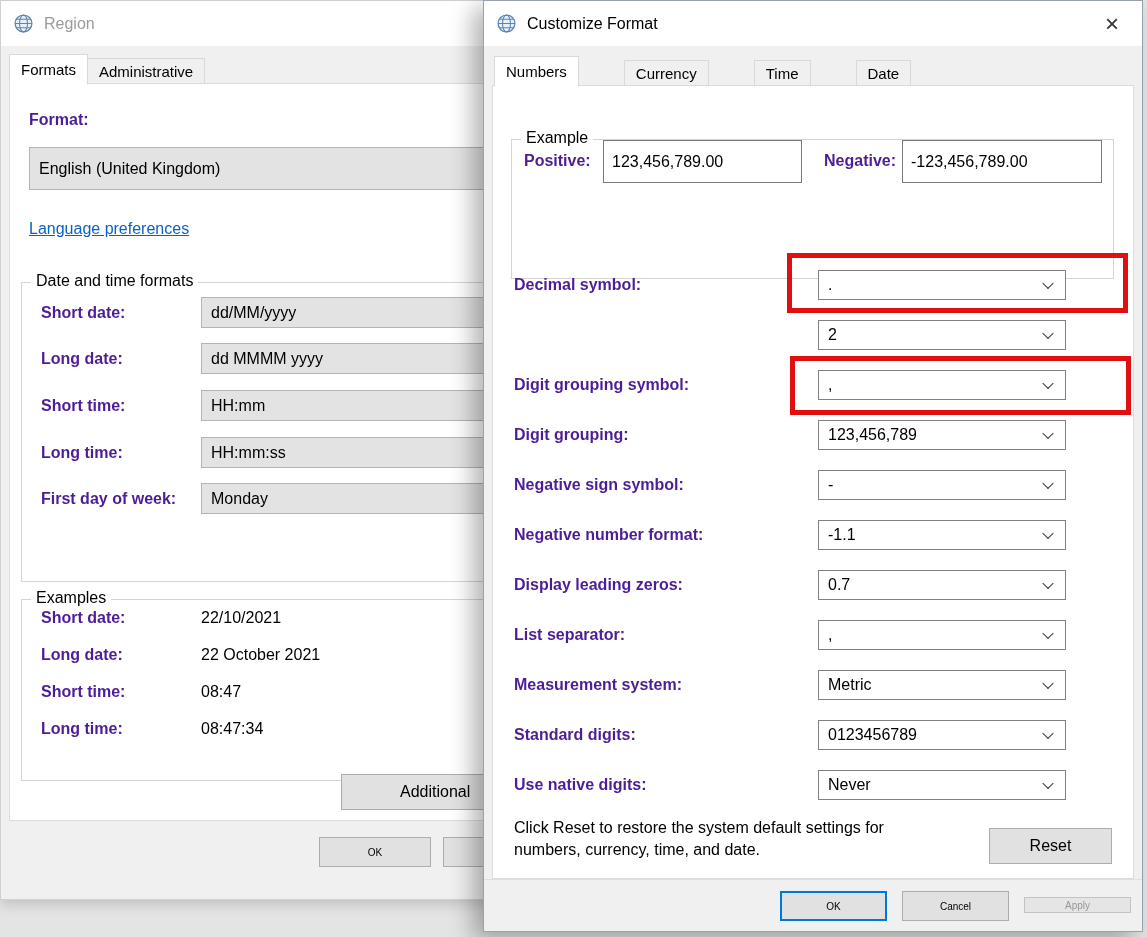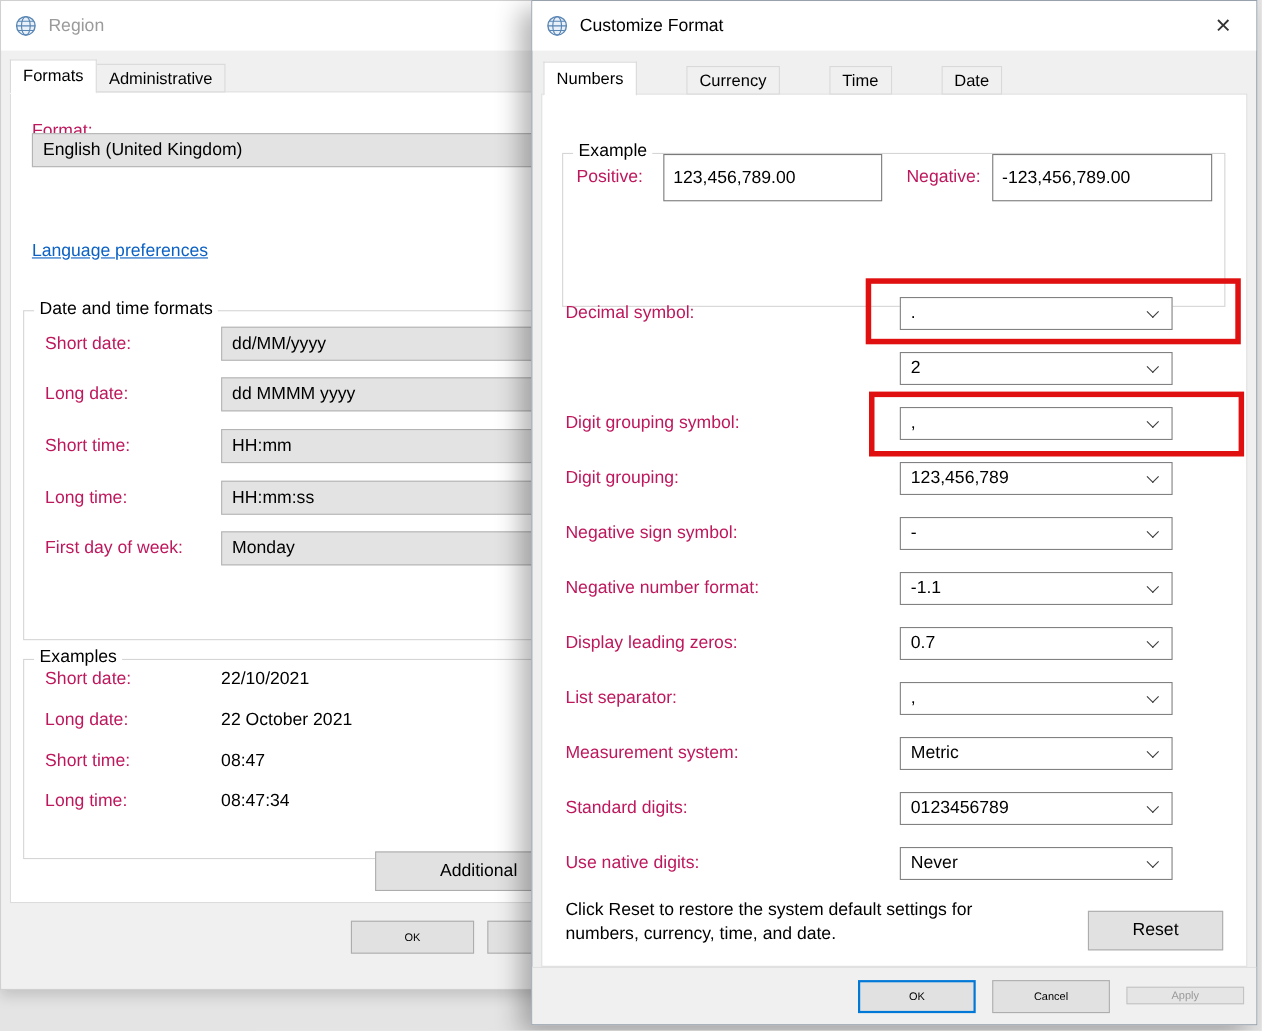--- a/index.html
+++ b/index.html
@@ -19,21 +19,21 @@
   .tabs { position:absolute; display:flex; align-items:flex-end; z-index:5; height:31px; }
   #region-win .tabs { top:52px; left:8px; }
   #custom-win .tabs { top:54px; left:10px;gap:46px; }
   .tab { font-size:15px; padding:0 11px; display:flex; align-items:center; background:#f0f0f0; border:1px solid #d9d9d9; height:26px; margin-right:-1px; white-space:nowrap; }
   .tab.active { background:#fff; height:31px; border-bottom:1px solid #fff; margin-bottom:-1px; z-index:6; }
 
   .page { position:absolute; background:#fff; border:1px solid #dcdcdc; left:8px; right:8px; }
   #region-win .page { top:82px; bottom:78px; }
   #custom-win .page { top:84px; bottom:52px; }
 
-  .lbl { font-size:16px; color:#be185d; white-space:nowrap; }
+  .lbl { font-size:16px; color:#4c1d95; white-space:nowrap;font-weight:bold; }
 
   .group { position:absolute; border:1px solid #d5d5d5;margin-top:23px; }
   .group .legend { position:absolute; top:-11px; left:9px; background:#fff; padding:0 5px; font-size:16px; white-space:nowrap; }
 
   .combo-gray { position:absolute; background:#e3e3e3; border:1px solid #b4b4b4; font-size:16px; display:flex; align-items:center; padding-left:9px; }
   .dropdown { position:absolute; background:#fff; border:1px solid #818181; font-size:16px; display:flex; align-items:center; padding-left:9px; }
   .chev { position:absolute; right:13px; top:50%; width:8px; height:8px; border-right:1.4px solid #3a3a3a; border-bottom:1.4px solid #3a3a3a; transform:translateY(-70%) rotate(45deg); }
 
   .txt { position:absolute; border:1px solid #7a7a7a; font-size:16px; padding:0 8px; background:#fff; font-family:inherit; color:#000; }
 
@@ -77,21 +77,21 @@
     </div>
 
     <div class="tabs">
       <div class="tab active">Formats</div>
       <div class="tab">Administrative</div>
     </div>
 
     <div class="page"></div>
 
     <div class="lbl" style="position:absolute; left:28px; top:110px;">Format:</div>
-    <div class="combo-gray" style="left:28px; top:120px; width:640px; height:31px;">
+    <div class="combo-gray" style="left:28px; top:146px; width:640px; height:43px;">
       <span>English (United Kingdom)</span>
     </div>
 
     <a class="link" style="left:28px; top:219px;">Language preferences</a>
 
     <div class="group" style="left:20px; top:258px; width:700px; height:300px;">
       <span class="legend">Date and time formats</span>
     </div>
 
     <div class="rw-row" style="top:296px;">

